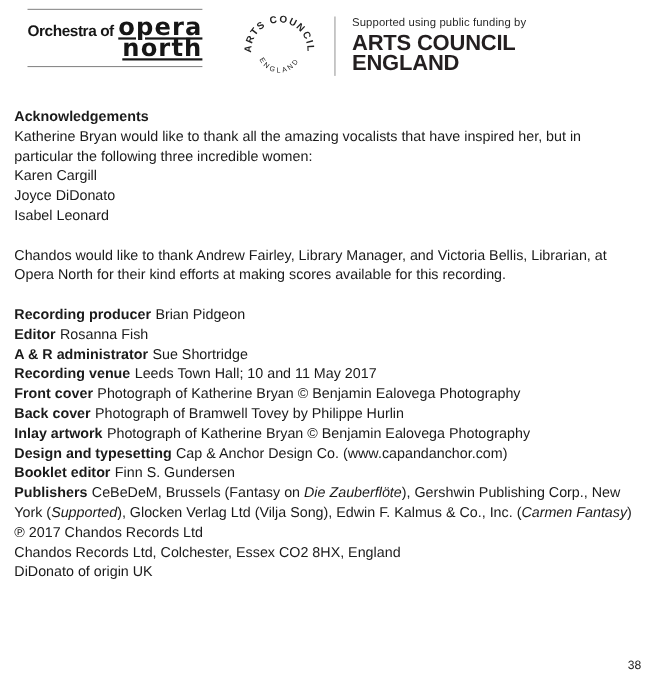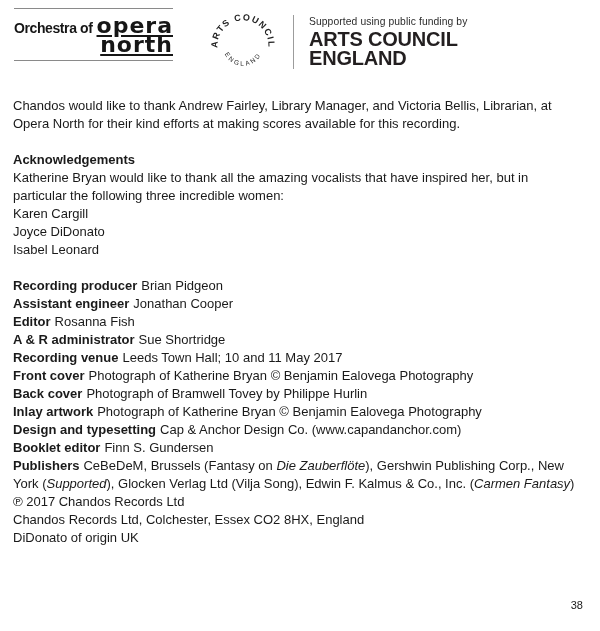--- a/index.html
+++ b/index.html
@@ -8,21 +8,21 @@
     width: 600px; height: 631px;
     background: #ffffff;
     color: #1a1a1a;
     font-family: "Liberation Sans", sans-serif;
     position: relative;
     overflow: hidden;
   }
 
   
   .header {
-    position: absolute; top: 8px; left: 14px; right: 0;
+    position: absolute; top: 8px; left: 25px; right: 0;
     display: flex; align-items: flex-start;
   }
   .on-logo {
     width: 159px;
     border-top: 1px solid #8a8a8a;
     border-bottom: 1px solid #8a8a8a;
     padding: 7px 0 6px 0;
     display: flex; justify-content: space-between;
   }
   .on-prefix {
@@ -99,33 +99,32 @@
   <div class="ace-text">
     <div class="ace-tagline">Supported using public funding by</div>
     <div class="ace-name">ARTS COUNCIL</div>
     <div class="ace-name">ENGLAND</div>
   </div>
 
 </div>
 
 <div class="content">
 
-  <div class="para">Chandos would like to thank Andrew Fairley, Library Manager, and Victoria Bellis, Librarian, at Opera North for their kind efforts at making scores available for this recording.</div>
-
   <div class="para">
     <div class="heading">Acknowledgements</div>
     <div>Katherine Bryan would like to thank all the amazing vocalists that have inspired her, but in particular the following three incredible women:</div>
     <div class="line">Karen Cargill</div>
     <div class="line">Joyce DiDonato</div>
     <div class="line">Isabel Leonard</div>
   </div>
 
+  <div class="para">Chandos would like to thank Andrew Fairley, Library Manager, and Victoria Bellis, Librarian, at Opera North for their kind efforts at making scores available for this recording.</div>
+
   <div>
     <div class="line"><span class="credit-label">Recording producer</span><span>Brian Pidgeon</span></div>
-    <div class="line"><span class="credit-label">Assistant engineer</span><span>Jonathan Cooper</span></div>
     <div class="line"><span class="credit-label">Editor</span><span>Rosanna Fish</span></div>
     <div class="line"><span class="credit-label">A &amp; R administrator</span><span>Sue Shortridge</span></div>
     <div class="line"><span class="credit-label">Recording venue</span><span>Leeds Town Hall; 10 and 11 May 2017</span></div>
     <div class="line"><span class="credit-label">Front cover</span><span>Photograph of Katherine Bryan © Benjamin Ealovega Photography</span></div>
     <div class="line"><span class="credit-label">Back cover</span><span>Photograph of Bramwell Tovey by Philippe Hurlin</span></div>
     <div class="line"><span class="credit-label">Inlay artwork</span><span>Photograph of Katherine Bryan © Benjamin Ealovega Photography</span></div>
     <div class="line"><span class="credit-label">Design and typesetting</span><span>Cap &amp; Anchor Design Co. (www.capandanchor.com)</span></div>
     <div class="line"><span class="credit-label">Booklet editor</span><span>Finn S. Gundersen</span></div>
 
     <div><span class="credit-label">Publishers</span><span>CeBeDeM, Brussels (Fantasy on </span><i>Die Zauberflöte</i><span>), Gershwin Publishing Corp., New York (</span><i>Supported</i><span>), Glocken Verlag Ltd (Vilja Song), Edwin F. Kalmus &amp; Co., Inc. (</span><i>Carmen Fantasy</i><span>)</span></div>

